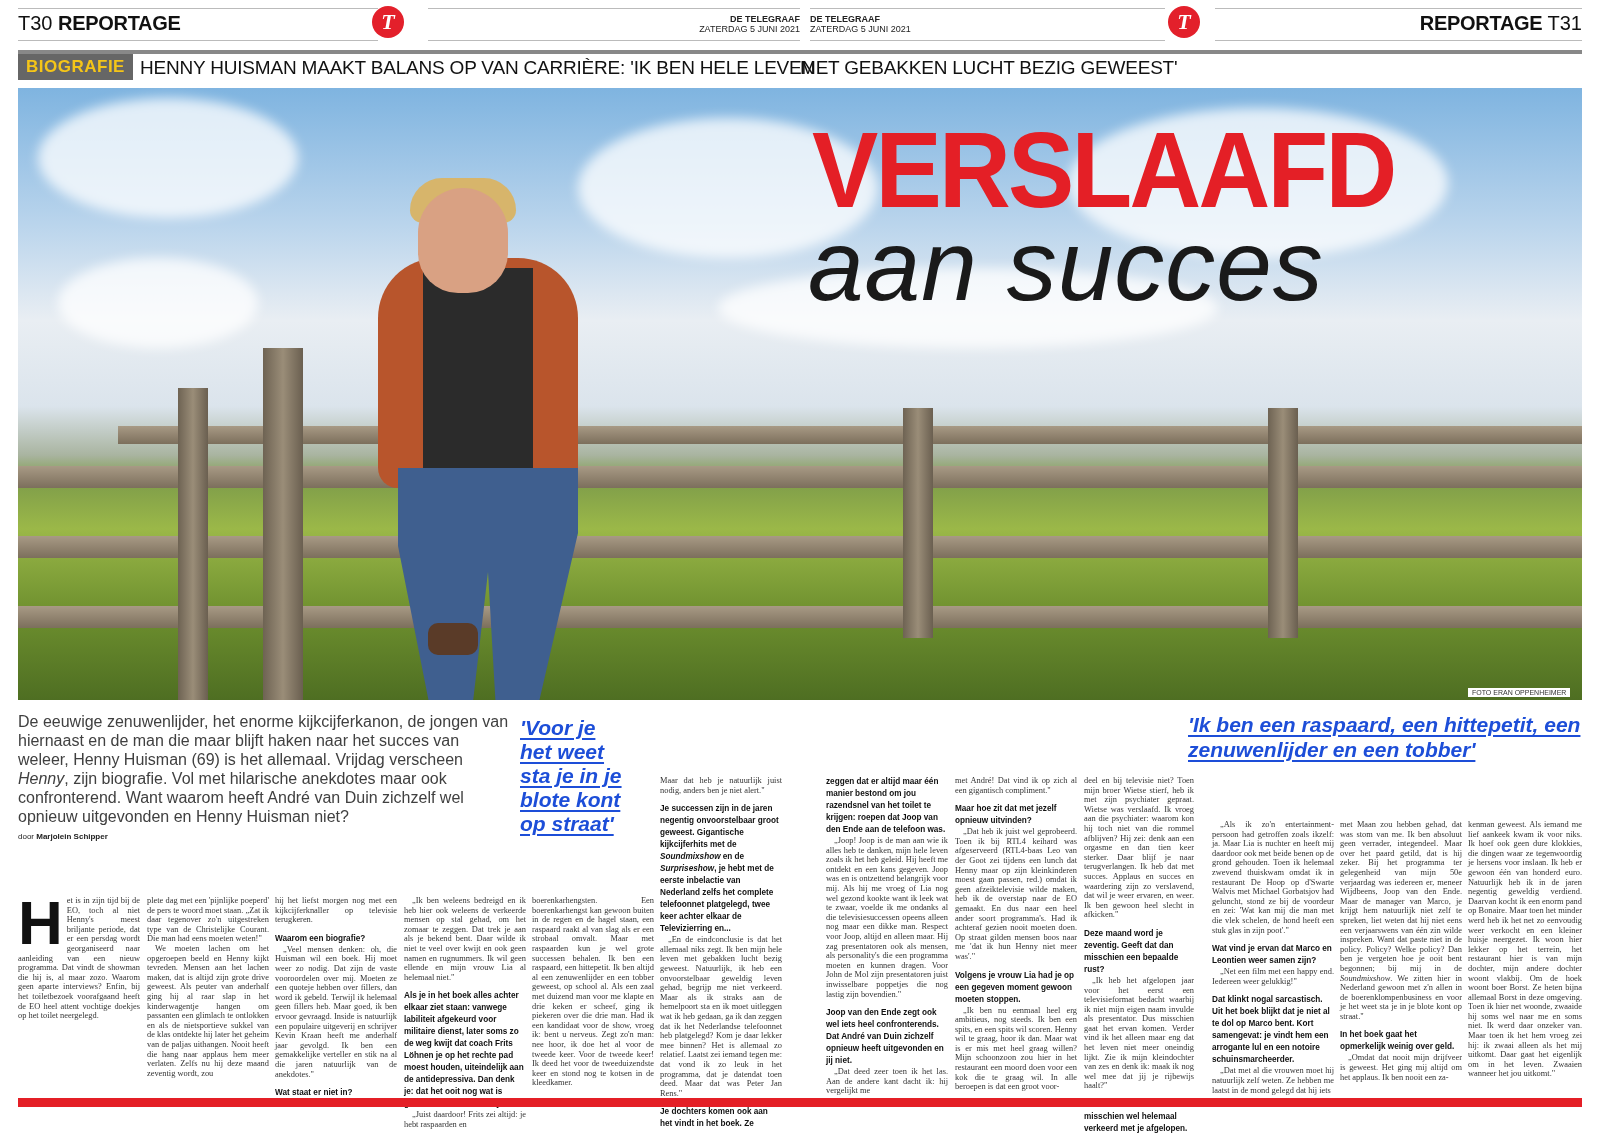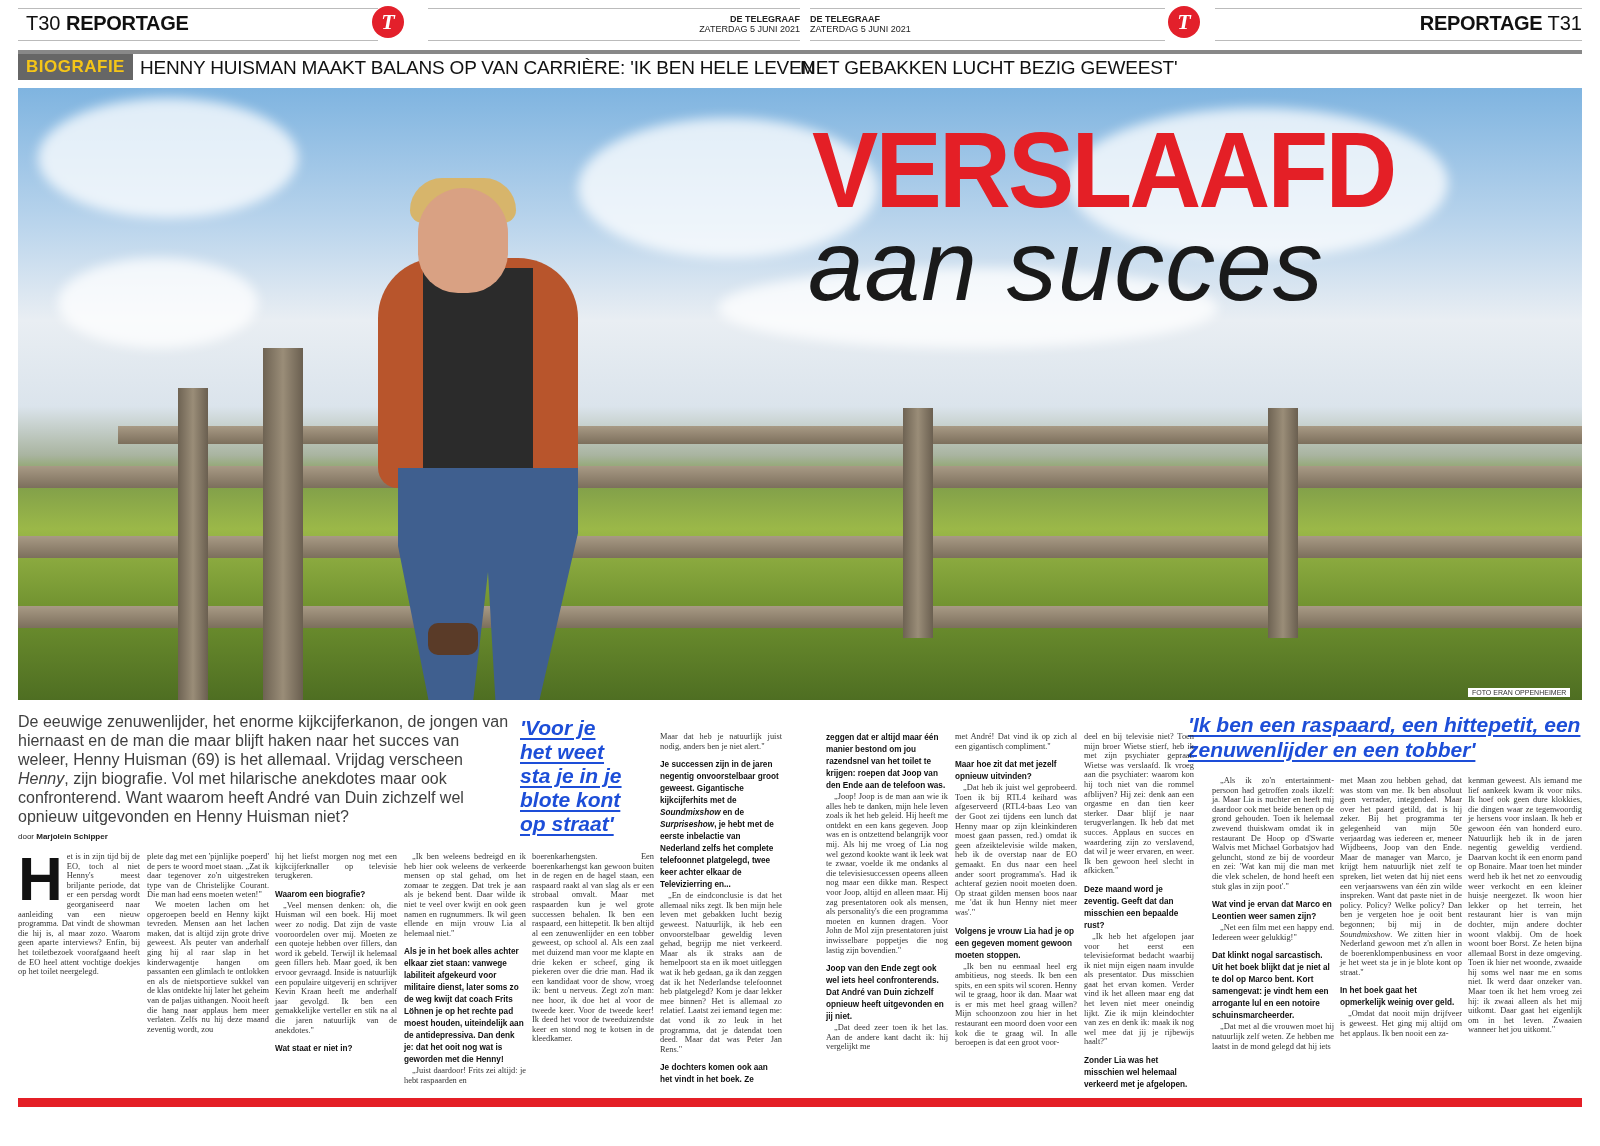--- a/index.html
+++ b/index.html
@@ -44,39 +44,39 @@
 
   .intro { position: absolute; top: 712px; left: 18px; width: 492px; font-family: "Liberation Sans", sans-serif; font-size: 16px; line-height: 19px; color: #404040; }
   .intro i { font-style: italic; }
   .byline { position: absolute; top: 832px; left: 18px; font-family: "Liberation Sans", sans-serif; font-size: 8px; color: #222; }
   .byline b { font-weight: 700; }
 
   .pullquote { position: absolute; font-family: "Liberation Sans", sans-serif; font-style: italic; font-weight: 700; color: #1d4ed8; text-decoration: underline; text-decoration-thickness: 2px; text-underline-offset: 3px; }
   .pq1 { top: 716px; left: 520px; width: 110px; font-size: 21px; line-height: 24px; }
   .pq2 { top: 712px; left: 1188px; width: 400px; font-size: 21px; line-height: 25px; }
 
-  .col { position: absolute; font-size: 8.4px; line-height: 9.6px; color: #333; text-align: justify; hyphens: auto; }
+  .col { position: absolute; font-size: 8.4px; line-height: 9.6px; color: #333; text-align: justify; hyphens: auto; margin-top: 44px; }
   .col p { margin: 0; }
   .col p.ind { text-indent: 8px; }
   .col .q { font-family: "Liberation Sans", sans-serif; font-weight: 700; color: #111; text-align: left; margin-top: 8px; font-size: 8.2px; line-height: 12px; }
   .col .q:first-child { margin-top: 0; }
   .col i { font-style: italic; }
   .dropcap { float: left; font-family: "Liberation Sans", sans-serif; font-weight: 700; font-size: 62px; line-height: 50px; color: #111; margin: 0 4px 0 0; padding-top: 2px; }
 
   .footer-bar { position: absolute; top: 1098px; left: 18px; width: 1564px; height: 9px; background: #e41f26; }
 </style>
 </head>
 <body>
 
 <div class="masthead mh-left">
   <div class="mh-line" style="top:8px;left:0;width:360px"></div>
   <div class="mh-line" style="top:8px;left:410px;width:372px"></div>
   <div class="mh-line" style="top:40px;left:0;width:360px"></div>
   <div class="mh-line" style="top:40px;left:410px;width:372px"></div>
-  <div class="folio" style="left:8px">
+  <div class="folio" style="left:0">
     <span>T30</span>
     <b>REPORTAGE</b>
   </div>
   <div class="logo" style="left:354px">T</div>
   <div class="paper-id" style="right:0">
     <div class="pname">DE TELEGRAAF</div>
     <div>ZATERDAG 5 JUNI 2021</div>
   </div>
 </div>
 

